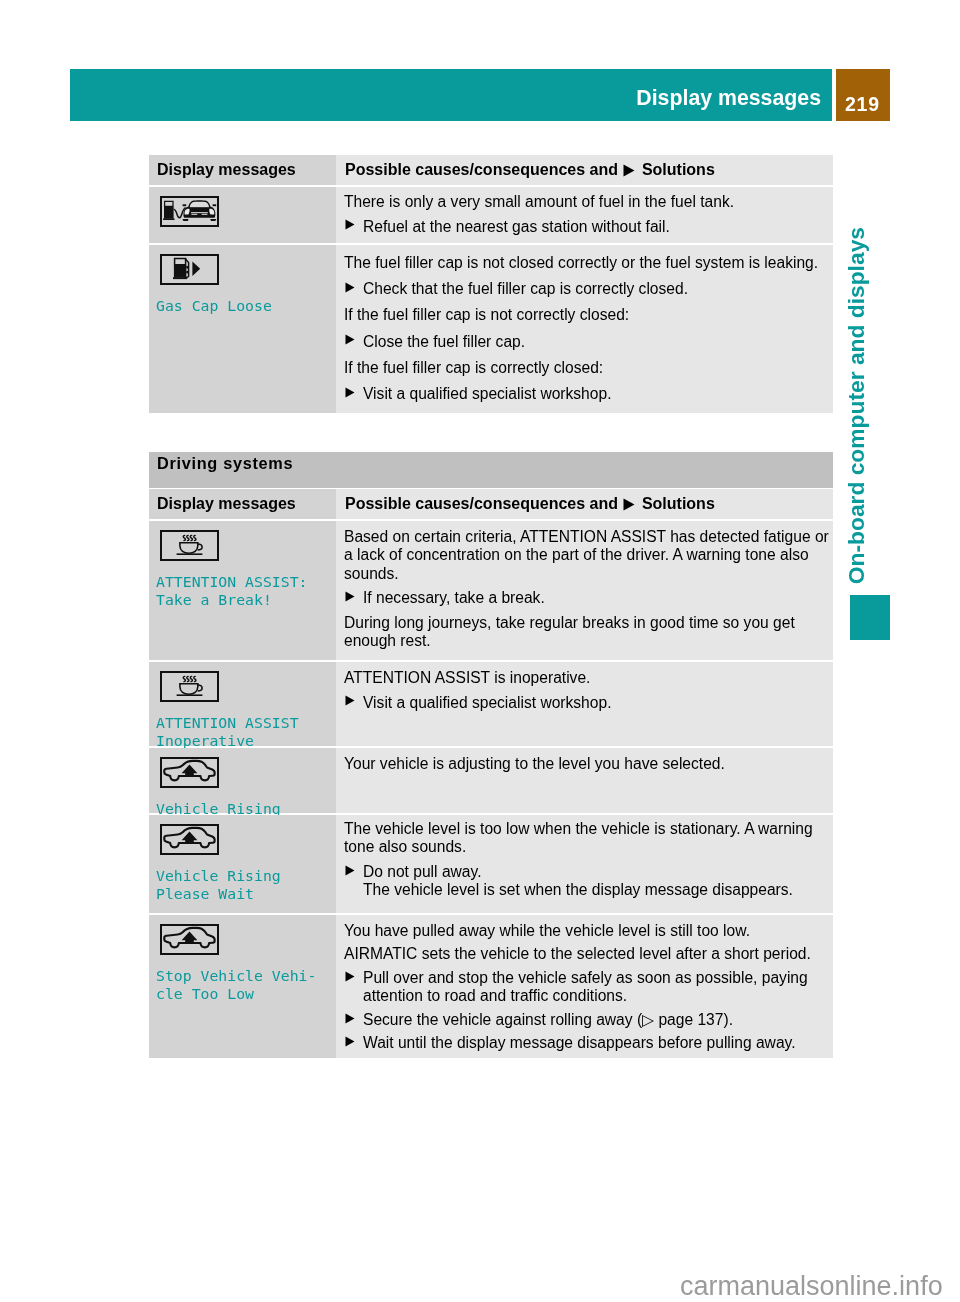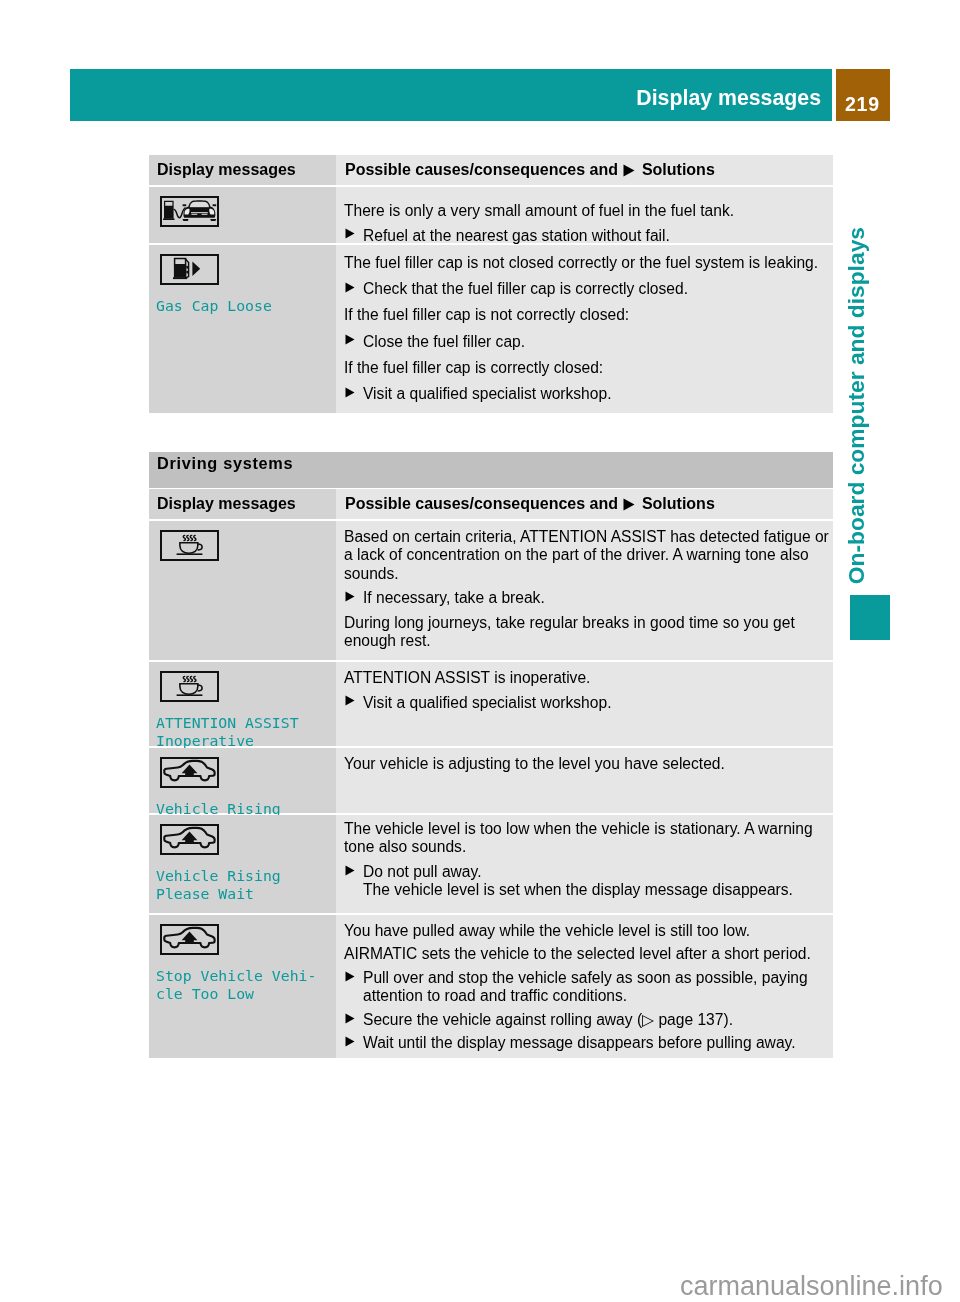--- a/index.html
+++ b/index.html
@@ -95,21 +95,21 @@
                 <path d="M31.2 11.4 C30.0 9.9 28.3 9.3 26.8 9.6 C26.4 11.3 26.8 13.7 27.9 15.1 L31.5 15.1 C31.8 13.7 31.6 12.2 31.2 11.4 Z" fill="#ececec"></path>
                 <path d="M8.4 12.9 h16.8 v0.95 h-16.8 z" fill="#ececec"></path>
                 <path d="M8.8 14.5 h5.8 v0.95 h-5.8 z" fill="#ececec"></path>
                 <path d="M19.0 14.5 h5.8 v0.95 h-5.8 z" fill="#ececec"></path>
                 <path d="M-0.2 19.6 L6.0 19.6 L5.2 21.6 L0.8 21.6 Z" fill="#111"></path>
                 <path d="M33.8 19.6 L27.6 19.6 L28.4 21.6 L32.8 21.6 Z" fill="#111"></path>
               </g>
             </svg>
           </div>
         </div>
-        <div class="c2 c2b" style="padding-top:15px">
+        <div class="c2 c2b" style="padding-top:6px">
           <div class="p">There is only a very small amount of fuel in the fuel tank.</div>
           <div class="spacer" style="height:6.4px"></div>
           <div class="p bullet"><span class="tri">
               <svg width="10" height="11" viewBox="0 0 10 11">
                 <path d="M0.5 0.4 L9.5 5.5 L0.5 10.6 Z" fill="#000"></path>
               </svg>
             </span>Refuel at the nearest gas station without fail.</div>
         </div>
       </div>
       <div class="gap"></div>
@@ -176,20 +176,22 @@
                 <path d="M22.7 3.4 c-1.8 0.25 -1.9 1.95 -0.35 2.6 c1.55 0.65 1.45 2.35 -0.35 2.6"></path>
                 <path d="M26.2 3.4 c-1.8 0.25 -1.9 1.95 -0.35 2.6 c1.55 0.65 1.45 2.35 -0.35 2.6"></path>
                 <path d="M29.7 3.4 c-1.8 0.25 -1.9 1.95 -0.35 2.6 c1.55 0.65 1.45 2.35 -0.35 2.6"></path>
                 <path d="M33.2 3.4 c-1.8 0.25 -1.9 1.95 -0.35 2.6 c1.55 0.65 1.45 2.35 -0.35 2.6"></path>
               </g>
               <path d="M35.6 12.0 c2.9 0 4.5 1.45 4.5 3.0 c0 1.6 -1.6 3.0 -4.5 3.0" fill="none" stroke="#111" stroke-width="1.6"></path>
               <path d="M17.9 10.7 h17.9 v3.1 c0 4.8 -4.0 7.5 -8.95 7.5 c-4.95 0 -8.95 -2.7 -8.95 -7.5 Z" fill="none" stroke="#111" stroke-width="1.6"></path>
               <rect x="14.6" y="21.4" width="25.8" height="1.6" fill="#111"></rect>
             </svg>
           </div>
+          <div class="msgcode">ATTENTION ASSIST:
+Take a Break!</div>
         </div>
         <div class="c2 c2b" style="padding-top:7px">
           <div class="p">Based on certain criteria, ATTENTION ASSIST has detected fatigue or a lack of concentration on the part of the driver. A warning tone also sounds.</div>
           <div class="spacer" style="height:6.2px"></div>
           <div class="p bullet"><span class="tri">
               <svg width="10" height="11" viewBox="0 0 10 11">
                 <path d="M0.5 0.4 L9.5 5.5 L0.5 10.6 Z" fill="#000"></path>
               </svg>
             </span>If necessary, take a break.</div>
           <div class="spacer" style="height:6.2px"></div>

